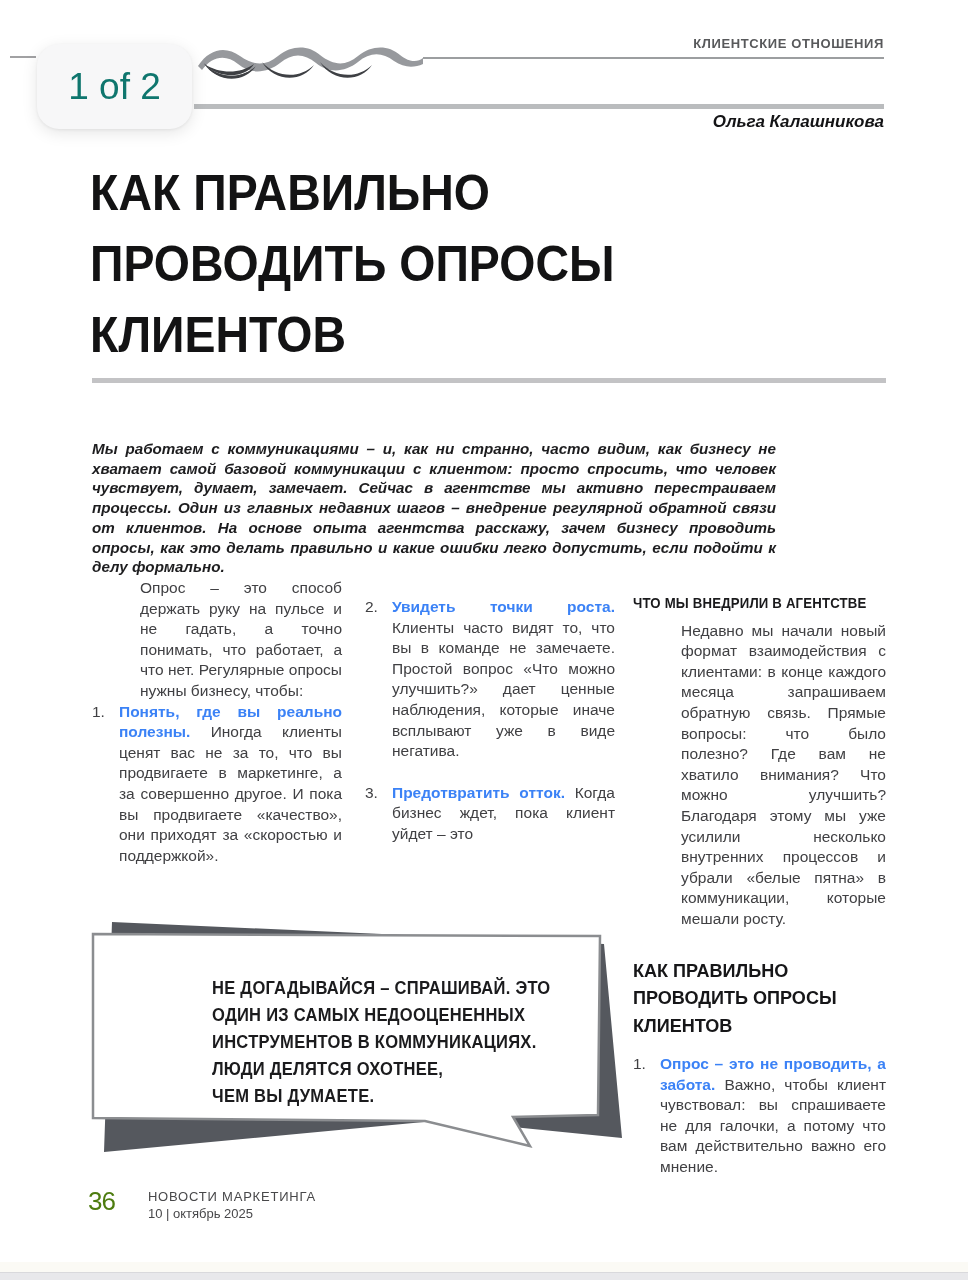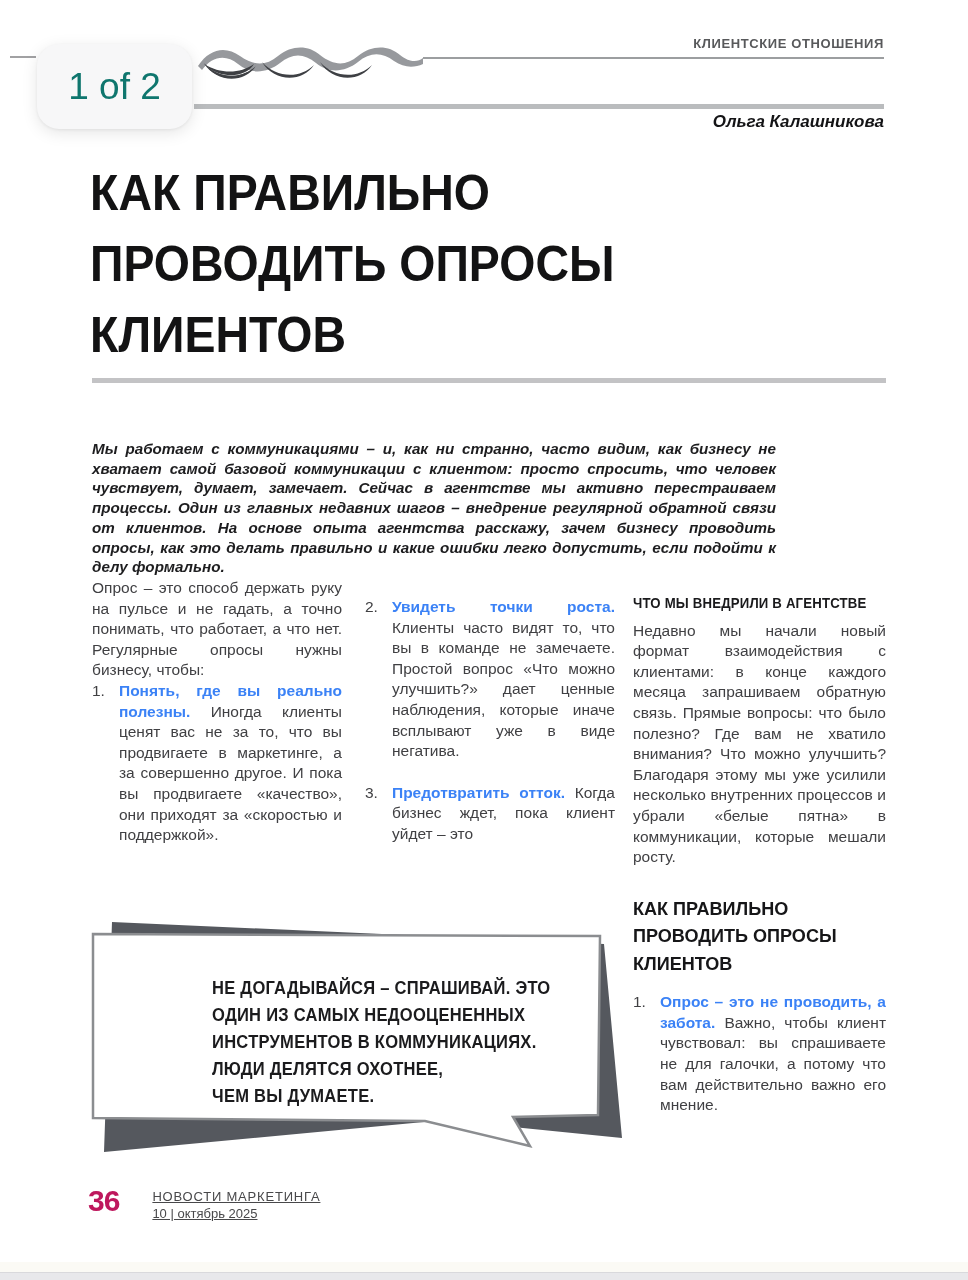--- a/index.html
+++ b/index.html
@@ -43,21 +43,21 @@
 
   
   .lead-par {
     position:absolute; left:92px; top:424px; width:684px;
     font-size:15.2px; line-height:19.7px; font-weight:700; font-style:italic;
     color:#1d1d1f; text-align:justify;margin-top:15px;
   }
 
   
   .col { position:absolute; top:578px; font-size:15.5px; line-height:20.6px; color:#404043; }
-  .col p { text-align:justify; }
+  .col p { text-align:justify;margin-left:48px; }
   .col-1 { left:92px;  width:250px; }
   .col-2 { left:365px; width:250px; }
   .col-3 { left:633px; width:253px; }
   .ital { font-style:italic; }
   .li { position:relative; padding-left:27px; text-align:justify; }
   .li .num { position:absolute; left:0; top:0; }
   .li .lead-b { font-weight:700; color:#3b82f6; }
   .case-par { text-indent:20px; text-align:justify; }
   .case-par .case-label { font-weight:700; font-style:normal; color:#252527; }
   .cont-indent { padding-left:18px; }
@@ -80,22 +80,22 @@
   .bubble-svg { position:absolute; left:80px; top:910px; width:560px; height:250px; }
   .pullquote {
     position:absolute; left:212px; top:974px; width:430px;
     font-size:19px; line-height:27px; font-weight:700; color:#1b1b1d;
     letter-spacing:.3px; white-space:pre-line;
     transform:scaleX(.87); transform-origin:0 0; z-index:5;
   }
 
   
   .footer { position:absolute; left:88px; top:1186px; display:flex; align-items:flex-start; gap:33px; }
-  .page-num { font-size:30px; font-weight:700; color:#be185d; letter-spacing:-1px; line-height:30px; }
-  .imprint { padding-top:2px; font-size:13px; line-height:17px; color:#48484a;text-decoration:underline; }
+  .page-num { font-size:26px; font-weight:400; color:#4d7c0f; letter-spacing:-1px; line-height:30px; }
+  .imprint { padding-top:2px; font-size:13px; line-height:17px; color:#48484a; }
   .imprint .mag { letter-spacing:.8px; }
 </style>
 </head>
 <body>
 
 <div class="page">
 
   <div class="rule-left-stub"></div>
   <div class="rule-thin"></div>
   <div class="rule-thick"></div>

